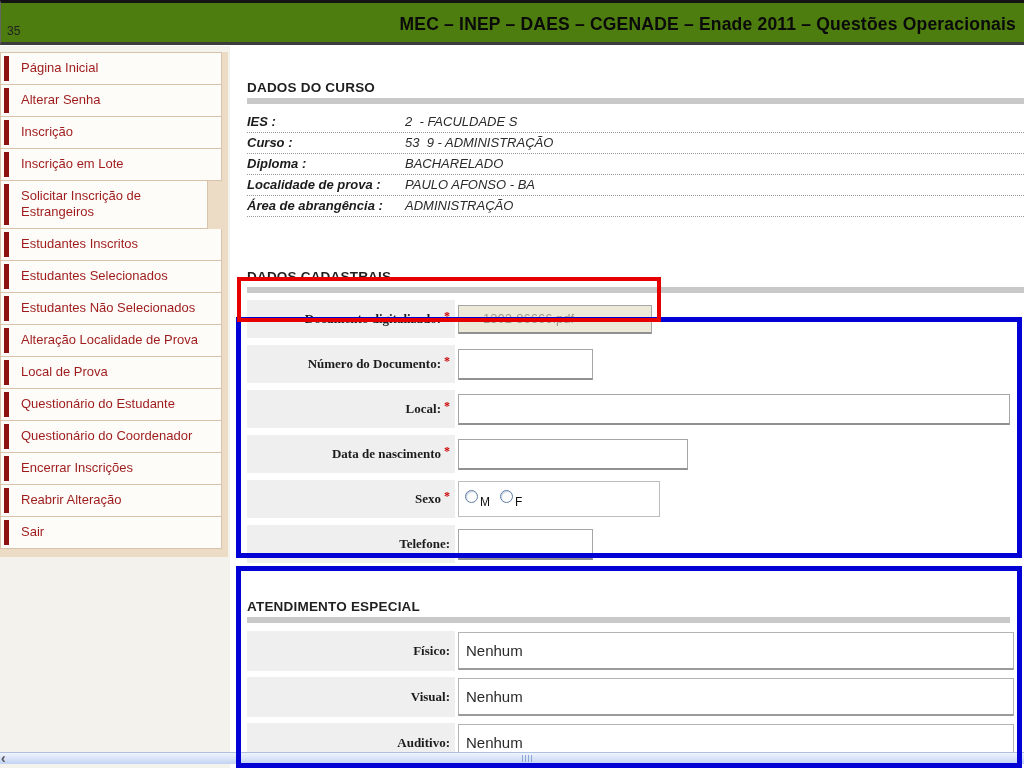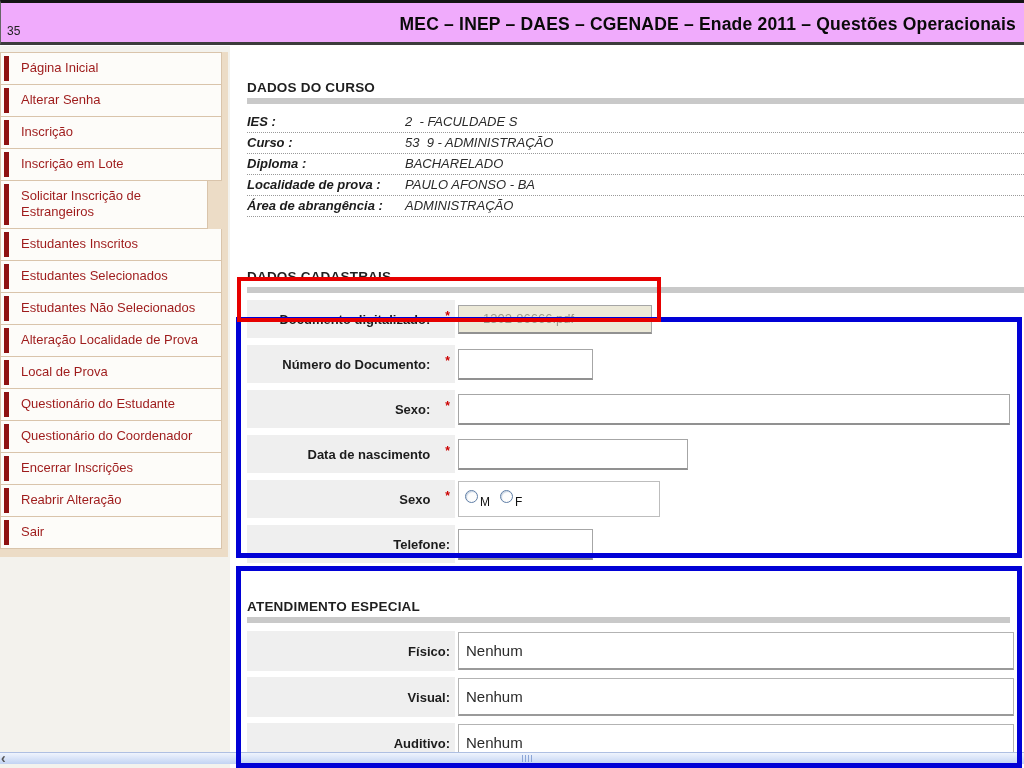--- a/index.html
+++ b/index.html
@@ -4,21 +4,21 @@
 <style>
   * { margin:0; padding:0; box-sizing:border-box; }
   html,body { width:1024px; height:768px; }
   body {
     position:relative; overflow:hidden; background:#fff;
     font-family:"Liberation Sans", sans-serif; color:#1c1c1c;
   }
   
   .header {
     position:absolute; left:0; top:0; width:1024px; height:45px;
-    background:#f0abfc; border-top:3px solid #141414; border-bottom:3px solid #3c3c3c;
+    background:#4d7c0f; border-top:3px solid #141414; border-bottom:3px solid #3c3c3c;
     border-left:1px solid #666;
   }
   .page-num { position:absolute; left:6px; bottom:4px; font-size:12px; color:#222; }
   .page-title {
     position:absolute; right:8px; bottom:7px; font-size:17.5px; font-weight:bold; color:#0a0a0a;
     letter-spacing:0.2px;
   }
   
   .left-col {
     position:absolute; left:0; top:46px; width:230px; height:722px; background:#f3f2ed;
@@ -48,21 +48,21 @@
     font-size:13px; line-height:15px;
   }
   .crs-label { width:158px; font-weight:bold; }
   .crs-value { white-space:pre; color:#2a2a2a; }
   .sec2 { margin:52px 0 0 17px; }
   .sec3 { margin:36px 0 0 17px; margin-right:14px; }
   .form { margin:7px 10px 0 17px; display:flex; flex-direction:column; gap:7px; }
   .form-row { display:flex; align-items:stretch; height:38px; }
   .label-cell {
     width:208px; background:#efefef; display:flex; align-items:center; justify-content:flex-end;
-    font-size:13px; font-weight:bold; padding-right:5px; gap:15px; flex-shrink:0;
+    font-size:13px; font-weight:bold; padding-right:5px; gap:3px; flex-shrink:0;font-family:Liberation Serif, serif;
   }
   .req { color:#cc0000; font-size:12px; font-weight:bold; transform:translateY(-3px); }
   .field-cell { margin-left:3px; display:flex; align-items:center; flex:1; }
   .txt {
     height:31px; border:1px solid #a6a6a6; border-bottom:2px solid #919191;
     background:#fff; font-size:13px; padding:0 4px; font-family:"Liberation Sans",sans-serif;
   }
   .txt.disabled { background:#ece9d8; color:#9b9b8b; height:29px;padding-left:24px; }
   .w-doc { width:194px; }
   .w-num { width:135px; }
@@ -179,21 +179,21 @@
         <span>Número do Documento:</span>
         <span class="req">*</span>
       </div>
       <div class="field-cell">
         <input class="txt w-num" value="" style="">
       </div>
     </div>
 
     <div class="form-row">
       <div class="label-cell">
-        <span>Sexo:</span>
+        <span>Local:</span>
         <span class="req">*</span>
       </div>
       <div class="field-cell" style="margin-right:4px;">
         <input class="txt w-nome" value="" style="">
       </div>
     </div>
 
     <div class="form-row">
       <div class="label-cell">
         <span>Data de nascimento</span>

